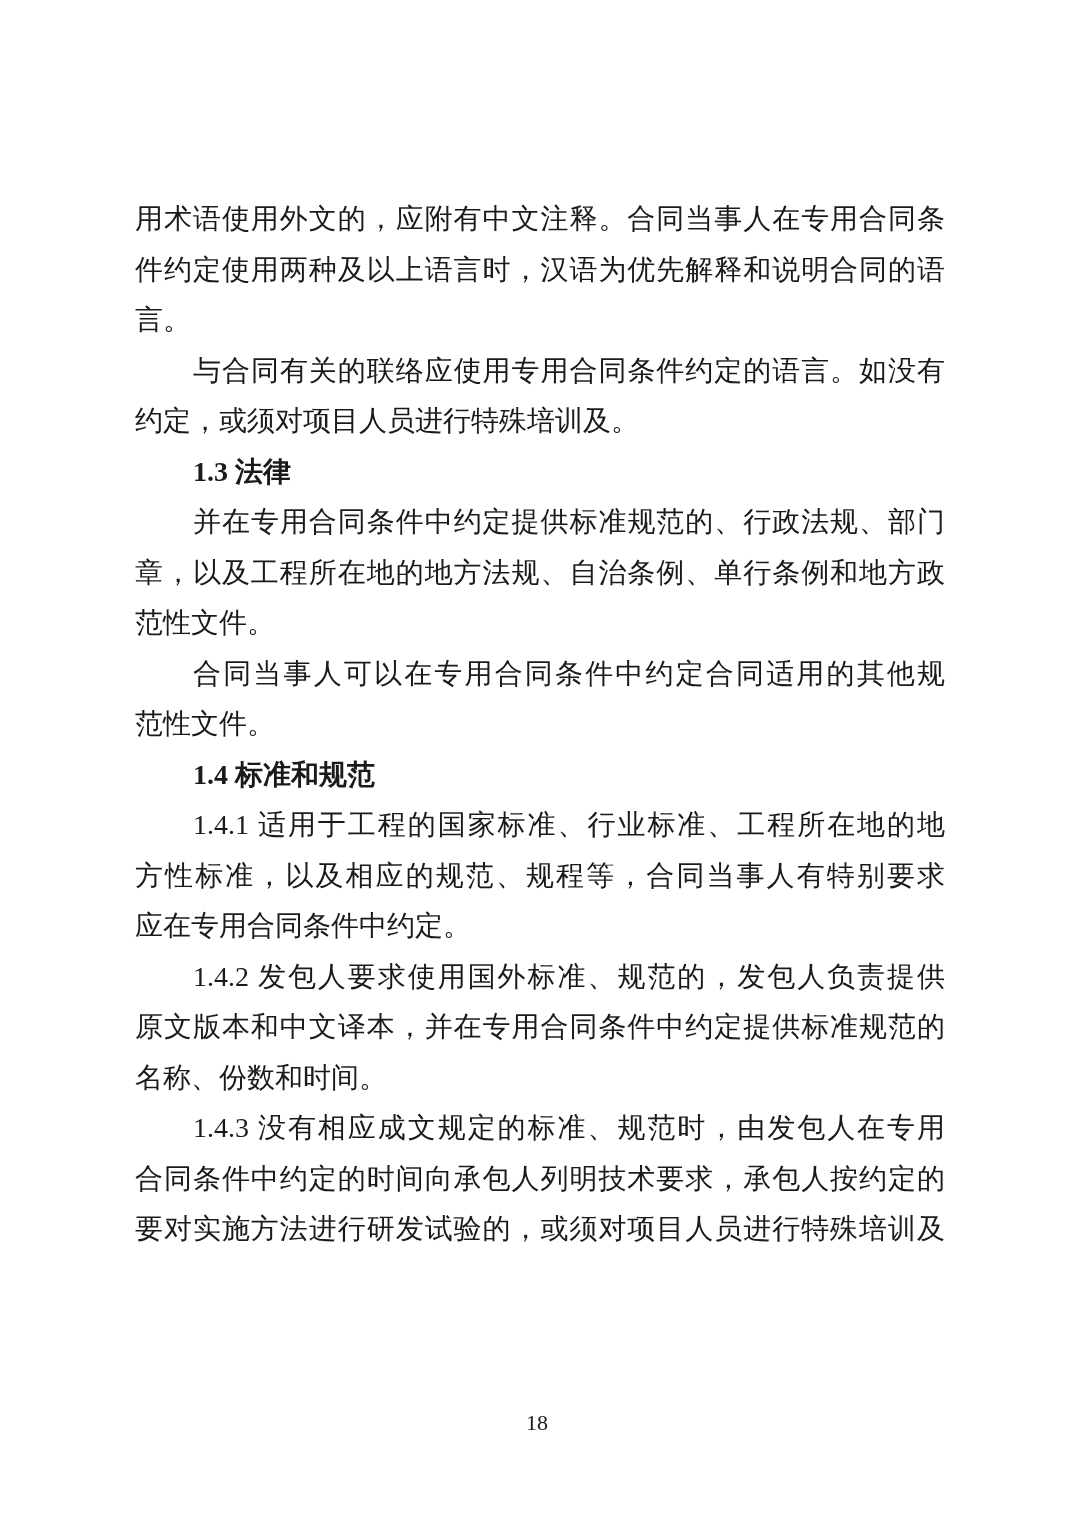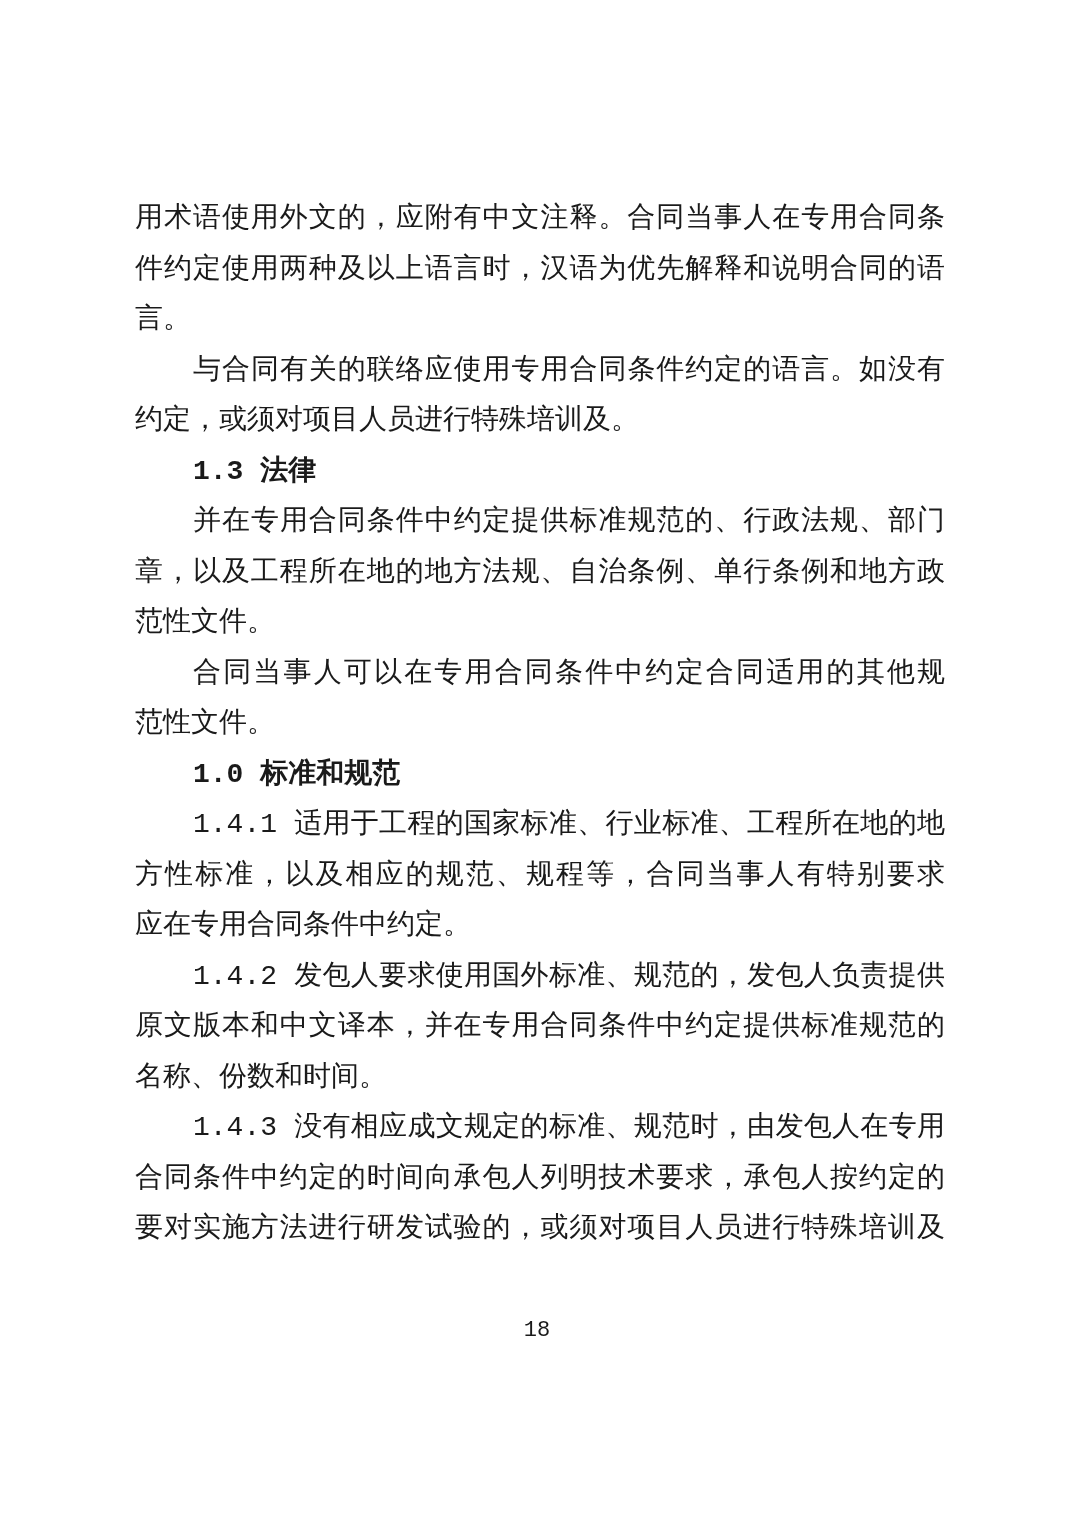--- a/index.html
+++ b/index.html
@@ -1,21 +1,21 @@
 <!DOCTYPE html>
 <html><head>
 <meta charset="utf-8">
 <style>
   html, body { margin: 0; padding: 0; background: #ffffff; }
   .page {
     position: relative;
     width: 1074px;
     height: 1520px;
     background: #ffffff;
-    font-family: Liberation Mono, monospace;
+    font-family: Liberation Serif, serif;
     color: #1a1a1a;
     overflow: hidden;
   }
   .text-block {
     position: absolute;
     left: 135px;
     top: 194px;
     width: 810px;
   }
   .line {
@@ -31,21 +31,21 @@
   }
   .line.indent {
     padding-left: 58px;
   }
   .line.heading {
     font-weight: 700;
     font-size: 28px;
   }
   .page-number {
     position: absolute;
-    top: 1318px;
+    top: 1410px;
     left: 0;
     width: 100%;
     text-align: center;
     font-size: 22px;
     line-height: 26px;
     color: #1a1a1a;
   }
 </style>
 </head>
 <body>
@@ -56,21 +56,21 @@
     <div class="line fill">件约定使用两种及以上语言时，汉语为优先解释和说明合同的语</div>
     <div class="line">言。</div>
     <div class="line indent fill">与合同有关的联络应使用专用合同条件约定的语言。如没有</div>
     <div class="line">约定，或须对项目人员进行特殊培训及。</div>
     <div class="line indent heading">1.3 法律</div>
     <div class="line indent fill">并在专用合同条件中约定提供标准规范的、行政法规、部门规</div>
     <div class="line fill">章，以及工程所在地的地方法规、自治条例、单行条例和地方政</div>
     <div class="line">范性文件。</div>
     <div class="line indent fill">合同当事人可以在专用合同条件中约定合同适用的其他规</div>
     <div class="line">范性文件。</div>
-    <div class="line indent heading">1.0 标准和规范</div>
+    <div class="line indent heading">1.4 标准和规范</div>
     <div class="line indent fill">1.4.1 适用于工程的国家标准、行业标准、工程所在地的地</div>
     <div class="line fill">方性标准，以及相应的规范、规程等，合同当事人有特别要求的，</div>
     <div class="line">应在专用合同条件中约定。</div>
     <div class="line indent fill">1.4.2 发包人要求使用国外标准、规范的，发包人负责提供</div>
     <div class="line fill">原文版本和中文译本，并在专用合同条件中约定提供标准规范的</div>
     <div class="line">名称、份数和时间。</div>
     <div class="line indent fill">1.4.3 没有相应成文规定的标准、规范时，由发包人在专用</div>
     <div class="line fill">合同条件中约定的时间向承包人列明技术要求，承包人按约定的</div>
     <div class="line fill">要对实施方法进行研发试验的，或须对项目人员进行特殊培训及</div>
   </div>

